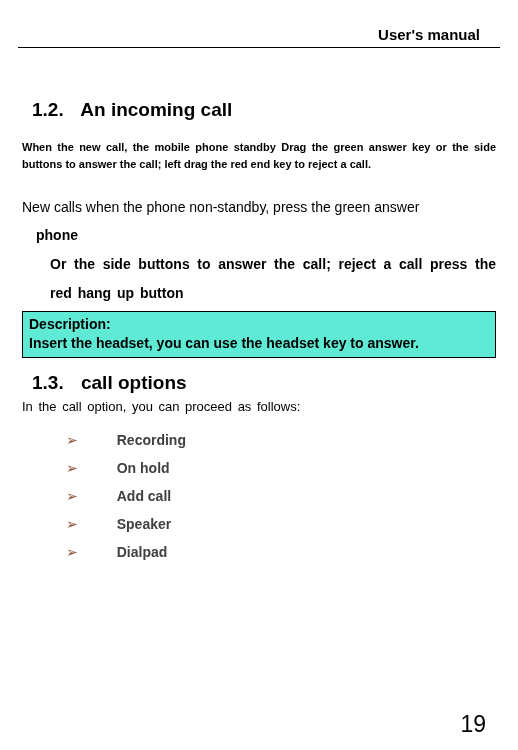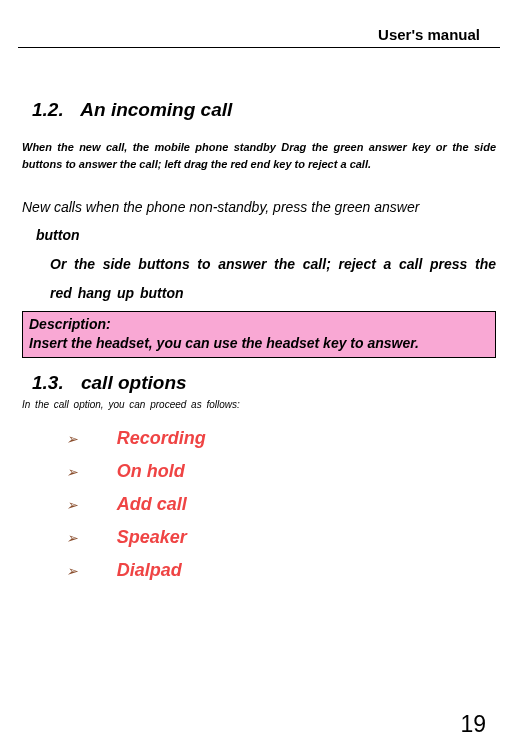--- a/index.html
+++ b/index.html
@@ -18,21 +18,20 @@
     .header {
       text-align: right;
       padding: 10px 20px 4px 20px;
       font-weight: bold;
       font-size: 15px;
       border-bottom: 1.5px solid #000;
       margin: 16px 18px;
     }
     .content {
       padding: 35px 22px 0 22px;
-      font-style: italic;
     }
     .section-heading {
       font-weight: bold;
       font-size: 19px;
       margin-bottom: 18px;
       padding-left: 10px;
     }
     .section-num {
       display: inline-block;
       margin-right: 12px;
@@ -57,21 +56,21 @@
     }
     .indent-bold2 {
       font-weight: bold;
       font-size: 14px;
       line-height: 2.1;
       padding-left: 28px;
       text-align: justify;
       word-spacing: 2px;
     }
     .description-box {
-      background: #f9a8d4;
+      background: #5eead4;
       border: 1px solid #000;
       padding: 3px 6px;
       margin: 2px 0 14px 0;
       font-weight: bold;
       font-size: 14px;
       line-height: 1.4;
     }
     .section-heading2 {
       font-weight: bold;
       font-size: 19px;
@@ -80,43 +79,43 @@
     }
     .bold-para2 {
       font-weight: bold;
       font-size: 14px;
       line-height: 2.1;
       text-align: justify;
       word-spacing: 3px;
       margin-bottom: 6px;
     }
     .normal-para2 {
-      font-size: 10px;
+      font-size: 13px;
       line-height: 1.5;
       margin-bottom: 16px;
       word-spacing: 2px;
     }
     .bullet-list {
       padding-left: 44px;
     }
     .bullet-item {
       margin-bottom: 12px;
       display: flex;
       align-items: baseline;
     }
     .bullet-arrow {
       color: #8b4f2e;
       font-size: 14px;
       margin-right: 16px;
       font-weight: normal;
     }
     .bullet-text {
-      color: #ef4444;
+      color: #404040;
       font-weight: bold;
-      font-size: 18px;
+      font-size: 14px;
       padding-left: 23px;
     }
     .page-number {
       position: absolute;
       bottom: 12px;
       right: 32px;
       font-size: 23px;
     }
   </style>
 </head>
@@ -128,21 +127,21 @@
 
 <div class="content">
 
   <div class="section-heading">
     <span class="section-num">1.2.</span>
     <span>An  incoming  call</span>
   </div>
 
   <p class="bold-para">When the  new  call, the mobile phone standby Drag  the green answer  key or the  side  buttons to  answer  the  call; left drag the red end  key to reject  a  call.</p>
   <p class="normal-para">New calls when the phone non-standby, press  the  green answer</p>
-  <p class="indent-bold">button</p>
+  <p class="indent-bold">phone</p>
   <p class="indent-bold2">Or  the  side  buttons  to  answer  the  call;  reject  a  call  press  the  red  hang  up  button</p>
 
   <div class="description-box">
     <div>Description:</div>
     <div>Insert the headset,  you  can  use the headset key  to  answer.</div>
   </div>
 
   <div class="section-heading2">
     <span class="section-num">1.3.</span>
     <span>call options</span>

